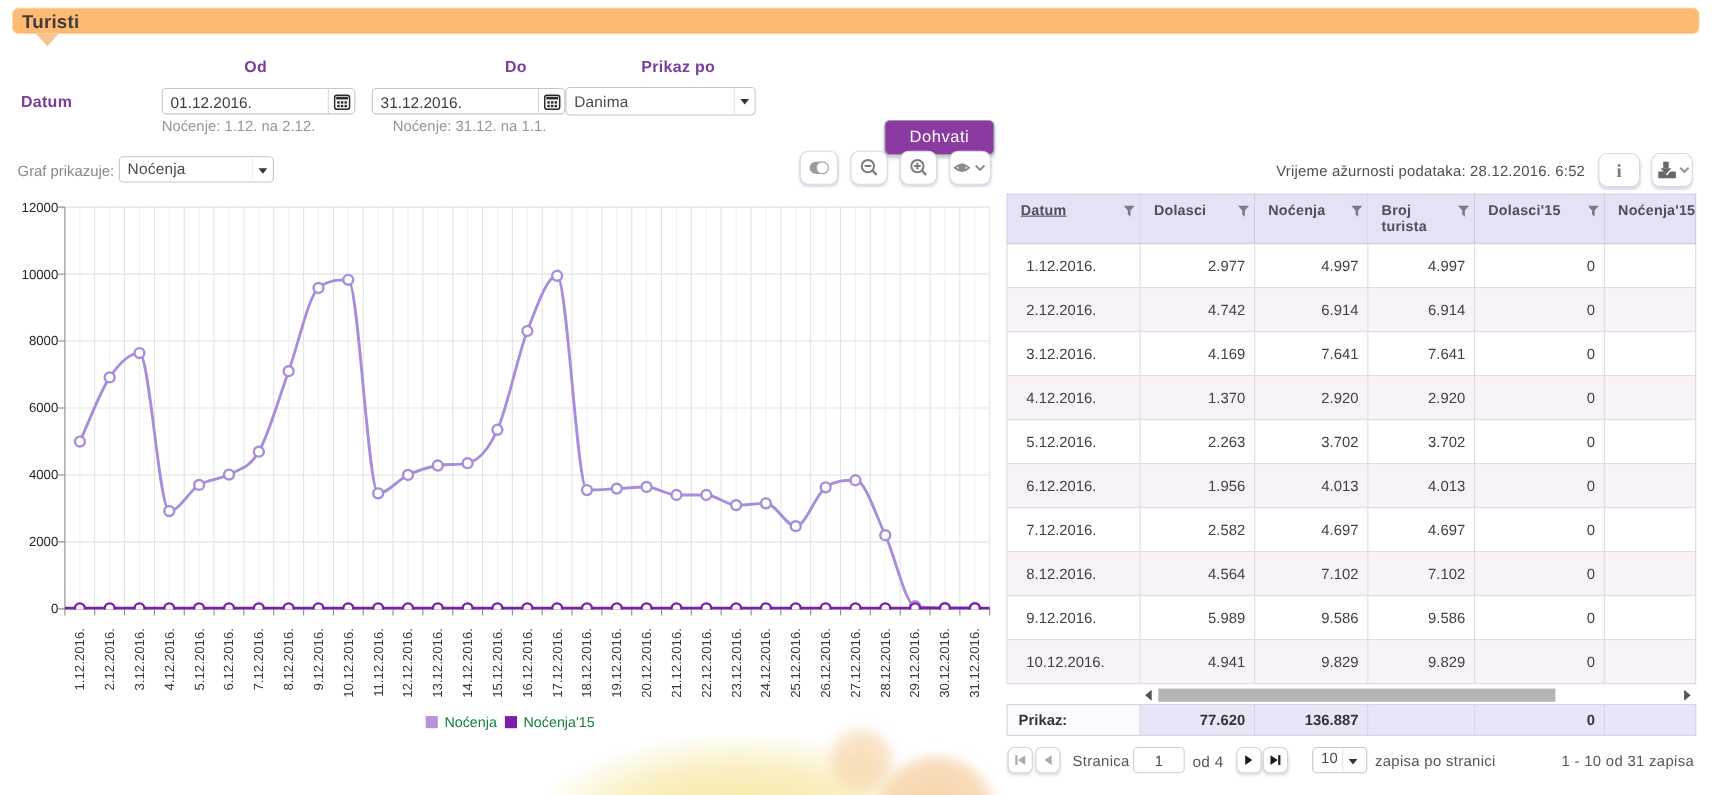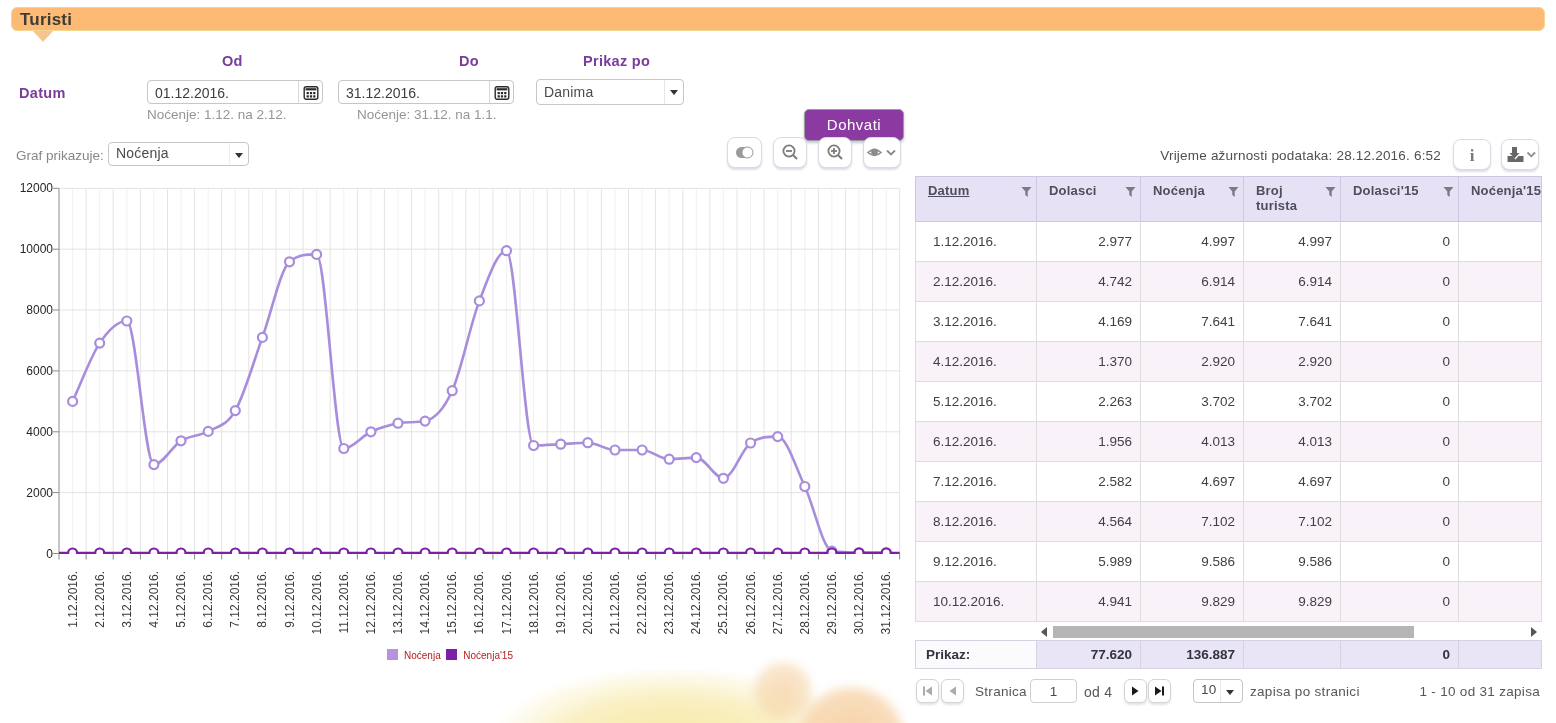--- a/index.html
+++ b/index.html
@@ -49,21 +49,21 @@
 #chart .hgrid line { stroke:#e3e3e3; stroke-width:1; }
 #chart .axis { stroke:#8c8c8c; stroke-width:1; }
 #chart .tick line { stroke:#8c8c8c; stroke-width:1; }
 #chart .ylab text { font-size:12px; fill:#262626; text-anchor:end; }
 #chart .xlab text { font-size:12px; fill:#3a3a3a; text-anchor:end; }
 #chart .s1 { stroke:#a88ddc; stroke-width:2.6; fill:none; }
 #chart .m1 circle { stroke:#a88ddc; stroke-width:2.2; fill:#fff; }
 #chart .s2 { stroke:#7c1ea6; stroke-width:2.6; fill:none; }
 #chart .m2 circle { stroke:#7c1ea6; stroke-width:2.2; fill:#fff; }
 
-.legend { left:387px; top:649px; font-size:10px; color:#b91c1c; }
+.legend { left:387px; top:649px; font-size:13px; color:#15803d; }
 .lsq { display:inline-block; width:11px; height:11px; margin-right:6px; vertical-align:-1px; }
 
 
 #tbl { left:915px; top:176px; width:626px; border-collapse:collapse; table-layout:fixed;
   font-size:13.5px; color:#3f3f46; }
 #tbl th, #tbl td { border:1px solid #dcdcdc; overflow:hidden; white-space:nowrap; }
 #tbl thead th { background:#e6e1f4; border:1px solid #cdc7e2; color:#4e4e5c; font-size:13px;
   text-align:left; height:45px; vertical-align:top; padding:6px 0 0 12px; position:relative; letter-spacing:.2px; }
 #tbl thead th .fun { position:absolute; right:4px; top:9px; }
 #tbl tbody td { height:40px; background:#fff; }
@@ -126,21 +126,21 @@
           <rect x="3.6" y="8" width="2.2" height="2.2"></rect>
           <rect x="6.9" y="8" width="2.2" height="2.2"></rect>
           <rect x="10.2" y="8" width="2.2" height="2.2"></rect>
           <rect x="3.6" y="11.3" width="2.2" height="2.2"></rect>
           <rect x="6.9" y="11.3" width="2.2" height="2.2"></rect>
           <rect x="10.2" y="11.3" width="2.2" height="2.2"></rect>
         </g>
       </svg>
     </span>
 </div>
-<div class="abs sel" style="left:536px;top:79px;width:148px;height:26px;">
+<div class="abs sel" style="left:514px;top:79px;width:173px;height:26px;">
   <span class="txt">Danima</span>
     <span class="arr"></span>
 </div>
 <div class="abs note" style="left:147px;top:107px;">Noćenje: 1.12. na 2.12.</div>
 <div class="abs note" style="left:338px;top:107px;margin-left:19px;">Noćenje: 31.12. na 1.1.</div>
 <div class="abs btn-dohvati">Dohvati</div>
 
 <div class="abs" style="left:16px;top:148px;font-size:13.5px;color:#84878b;letter-spacing:0;">Graf prikazuje:</div>
 <div class="abs sel" style="left:108px;top:142px;width:141px;height:24px;">
   <span class="txt" style="font-size:14px;top:2px;">Noćenja</span>

